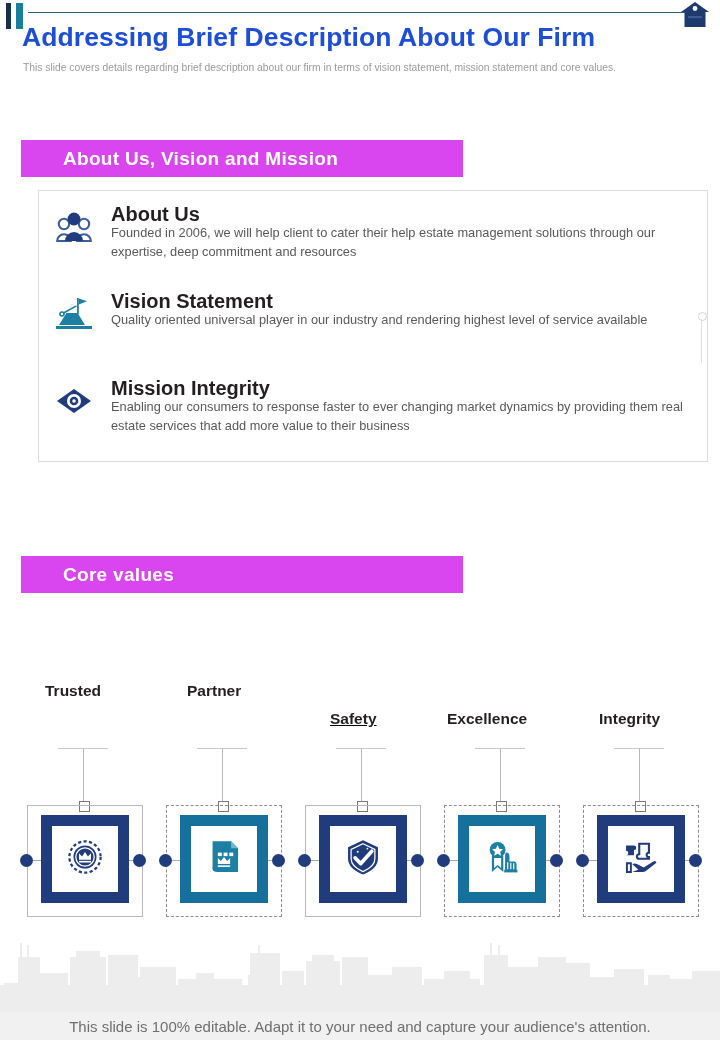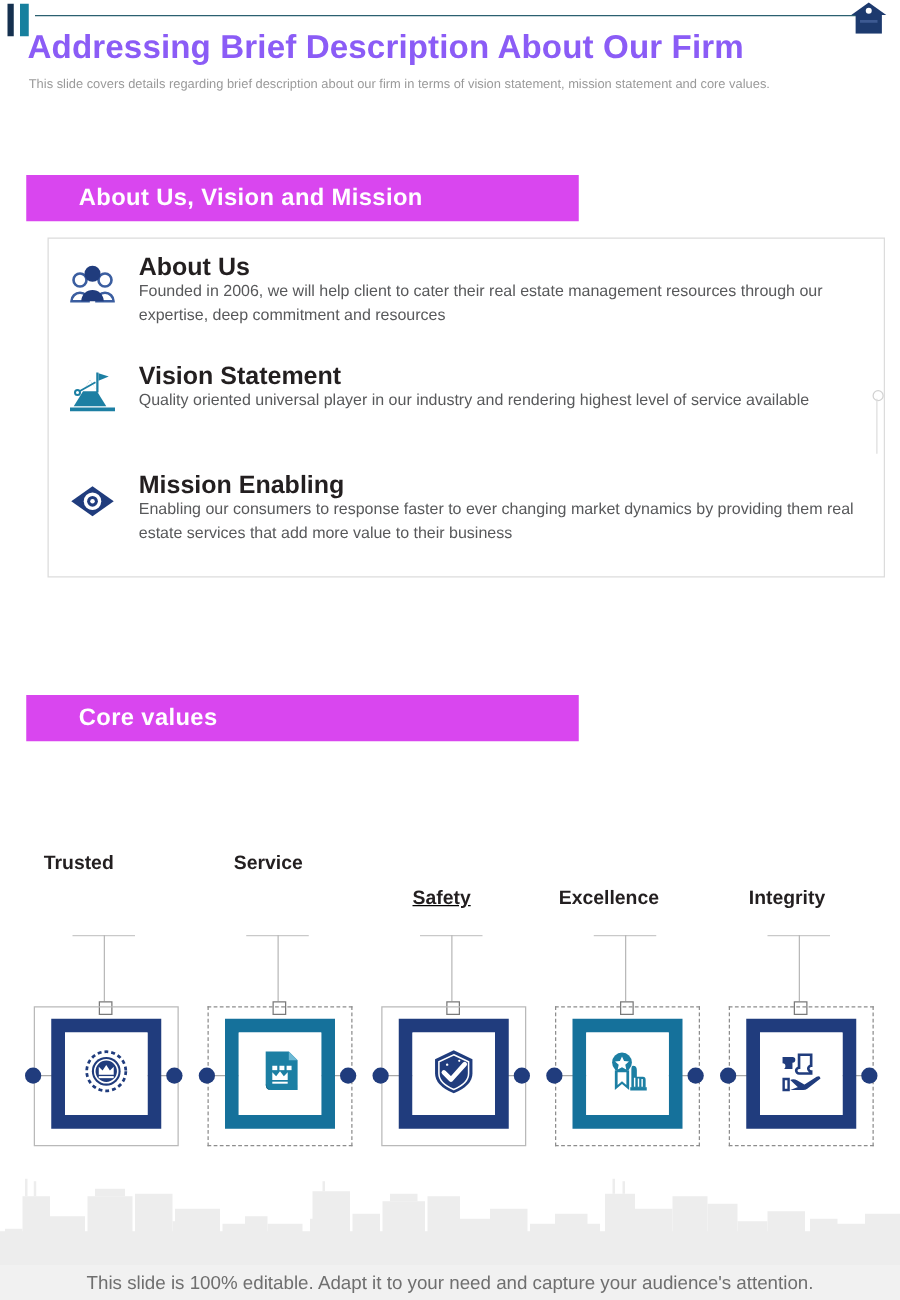--- a/index.html
+++ b/index.html
@@ -15,21 +15,21 @@
   .top-rule{position:absolute;left:28px;top:12px;width:676px;height:1px;background:#2b6070;}
   .tick-a{position:absolute;left:6px;top:3px;width:5px;height:26px;background:#15304f;}
   .tick-b{position:absolute;left:16px;top:3px;width:7px;height:26px;background:#17809e;}
 
   
   .house{position:absolute;right:10px;top:1px;width:30px;height:26px;}
 
   
   .title{
     position:absolute;left:22px;top:22px;width:660px;
-    font-size:26.5px;font-weight:bold;color:#8b5cf6;letter-spacing:.1px;
+    font-size:26.5px;font-weight:bold;color:#1d4ed8;letter-spacing:.1px;
   }
   .subtitle{
     position:absolute;left:23px;top:61px;width:640px;
     font-size:10.3px;color:#9a9a9a;line-height:14px;
   }
 
   
   .band{
     position:absolute;background:#d946ef;color:#ffffff;
     font-size:19px;font-weight:bold;letter-spacing:.3px;
@@ -115,21 +115,21 @@
     <svg viewBox="0 0 40 40" width="40" height="40">
       <circle cx="10" cy="17" r="5.2" fill="none" stroke="#3b5ea0" stroke-width="2.1"></circle>
       <path d="M3.2 34 A6.8 6.8 0 0 1 16.8 34 Z" fill="none" stroke="#3b5ea0" stroke-width="2.1"></path>
       <circle cx="30" cy="17" r="5.2" fill="none" stroke="#3b5ea0" stroke-width="2.1"></circle>
       <path d="M23.2 34 A6.8 6.8 0 0 1 36.8 34 Z" fill="none" stroke="#3b5ea0" stroke-width="2.1"></path>
       <circle cx="20" cy="12" r="6.4" fill="#203c7d"></circle>
       <path d="M11 34 A9 9 0 0 1 29 34 Z" fill="#203c7d"></path>
     </svg>
   </span>
   <div class="rh">About Us</div>
-  <div class="rb">Founded in 2006, we will help client to cater their real estate management resources through our expertise, deep commitment and resources</div>
+  <div class="rb">Founded in 2006, we will help client to cater their help estate management solutions through our expertise, deep commitment and resources</div>
 </div>
 
 <div class="row" id="row-vision">
   <span class="ico">
     <svg viewBox="0 0 40 40" width="40" height="40">
       <path d="M5 31 L18 10 L31 31 Z" fill="#1c7fa3"></path>
       <path d="M18 10 L24 19 L12 19 Z" fill="#ffffff"></path>
       <rect x="23" y="4" width="1.8" height="16" fill="#1c7fa3"></rect>
       <path d="M24.8 4.5 L33 7.2 L24.8 10.5 Z" fill="#1c7fa3"></path>
       <circle cx="8" cy="20" r="2" fill="none" stroke="#1c7fa3" stroke-width="1.6"></circle>
@@ -143,33 +143,33 @@
 
 <div class="row" id="row-mission">
   <span class="ico">
     <svg viewBox="0 0 40 40" width="40" height="40">
       <path d="M3 20 L20 8 L37 20 L20 32 Z" fill="#203c7d"></path>
       <circle cx="20" cy="20" r="7" fill="#ffffff"></circle>
       <circle cx="20" cy="20" r="4.3" fill="#203c7d"></circle>
       <circle cx="20" cy="20" r="1.8" fill="#ffffff"></circle>
     </svg>
   </span>
-  <div class="rh">Mission Enabling</div>
+  <div class="rh">Mission Integrity</div>
   <div class="rb">Enabling our consumers to response faster to ever changing market dynamics by providing them real estate services that add more value to their business</div>
 </div>
 
 <div class="band" id="band-core">
   <span class="band-txt">Core values</span>
 </div>
 
-<div class="cv" style="left:35px;">
+<div class="cv" style="left:45px;">
   <div class="cv-label">Trusted</div>
 </div>
 <div class="cv" style="left:187px;">
-  <div class="cv-label">Service</div>
+  <div class="cv-label">Partner</div>
 </div>
 <div class="cv" style="left:330px;top:708px;text-decoration:underline;">
   <div class="cv-label">Safety</div>
 </div>
 <div class="cv" style="left:447px;top:708px;">
   <div class="cv-label">Excellence</div>
 </div>
 <div class="cv" style="left:599px;top:708px;">
   <div class="cv-label">Integrity</div>
 </div>

